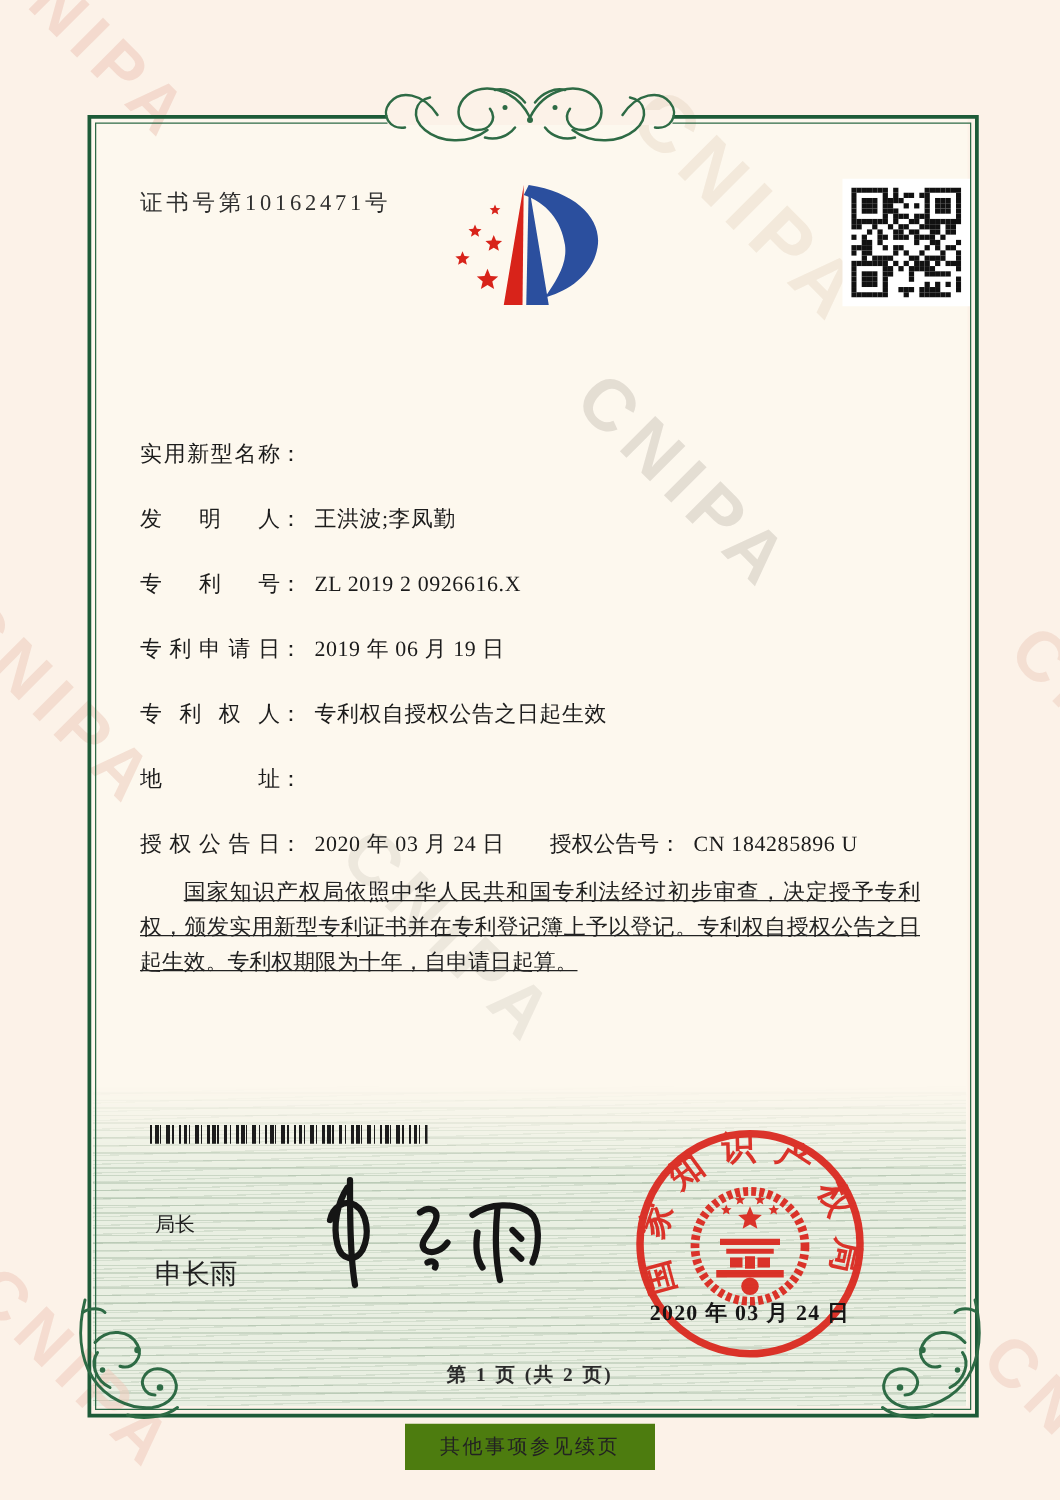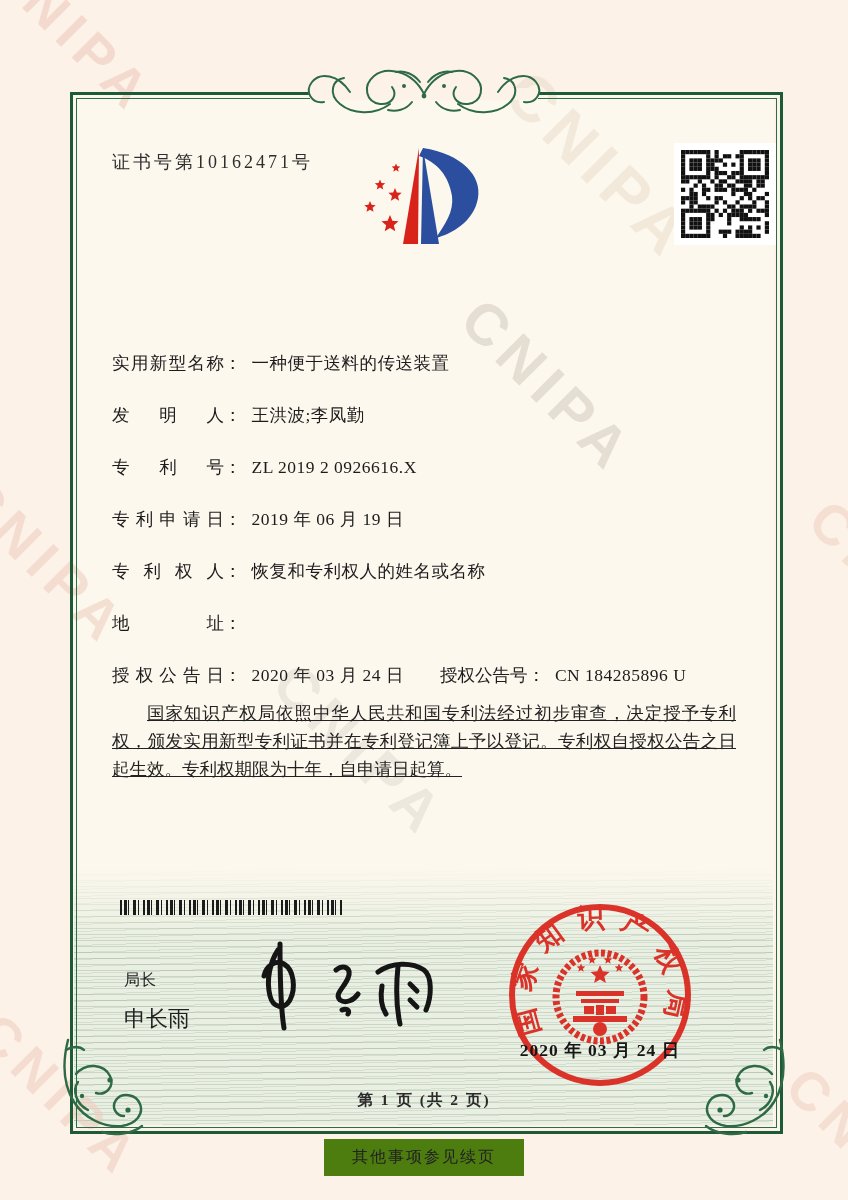--- a/index.html
+++ b/index.html
@@ -399,41 +399,40 @@
         <rect x="68" y="80" width="4" height="4" fill="#111"></rect>
         <rect x="72" y="80" width="4" height="4" fill="#111"></rect>
       </svg>
   </div>
 
 
   <div class="fields">
     <div class="frow">
       <span class="flabel">实用新型名称</span>
         <span class="fcolon">：</span>
-      <span class="fvalue">一种便于送料的传送装置</span>
     </div>
     <div class="frow">
       <span class="flabel">发明人</span>
         <span class="fcolon">：</span>
       <span class="fvalue">王洪波;李凤勤</span>
     </div>
     <div class="frow">
       <span class="flabel">专利号</span>
         <span class="fcolon">：</span>
       <span class="fvalue">ZL 2019 2 0926616.X</span>
     </div>
     <div class="frow">
       <span class="flabel">专利申请日</span>
         <span class="fcolon">：</span>
       <span class="fvalue">2019 年 06 月 19 日</span>
     </div>
     <div class="frow">
       <span class="flabel">专利权人</span>
         <span class="fcolon">：</span>
-      <span class="fvalue">恢复和专利权人的姓名或名称</span>
+      <span class="fvalue">专利权自授权公告之日起生效</span>
     </div>
     <div class="frow">
       <span class="flabel">地址</span>
         <span class="fcolon">：</span>
     </div>
     <div class="frow">
       <span class="pair">
         <span class="flabel">授权公告日</span>
           <span class="fcolon">：</span>
         <span class="fvalue">2020 年 03 月 24 日</span>

